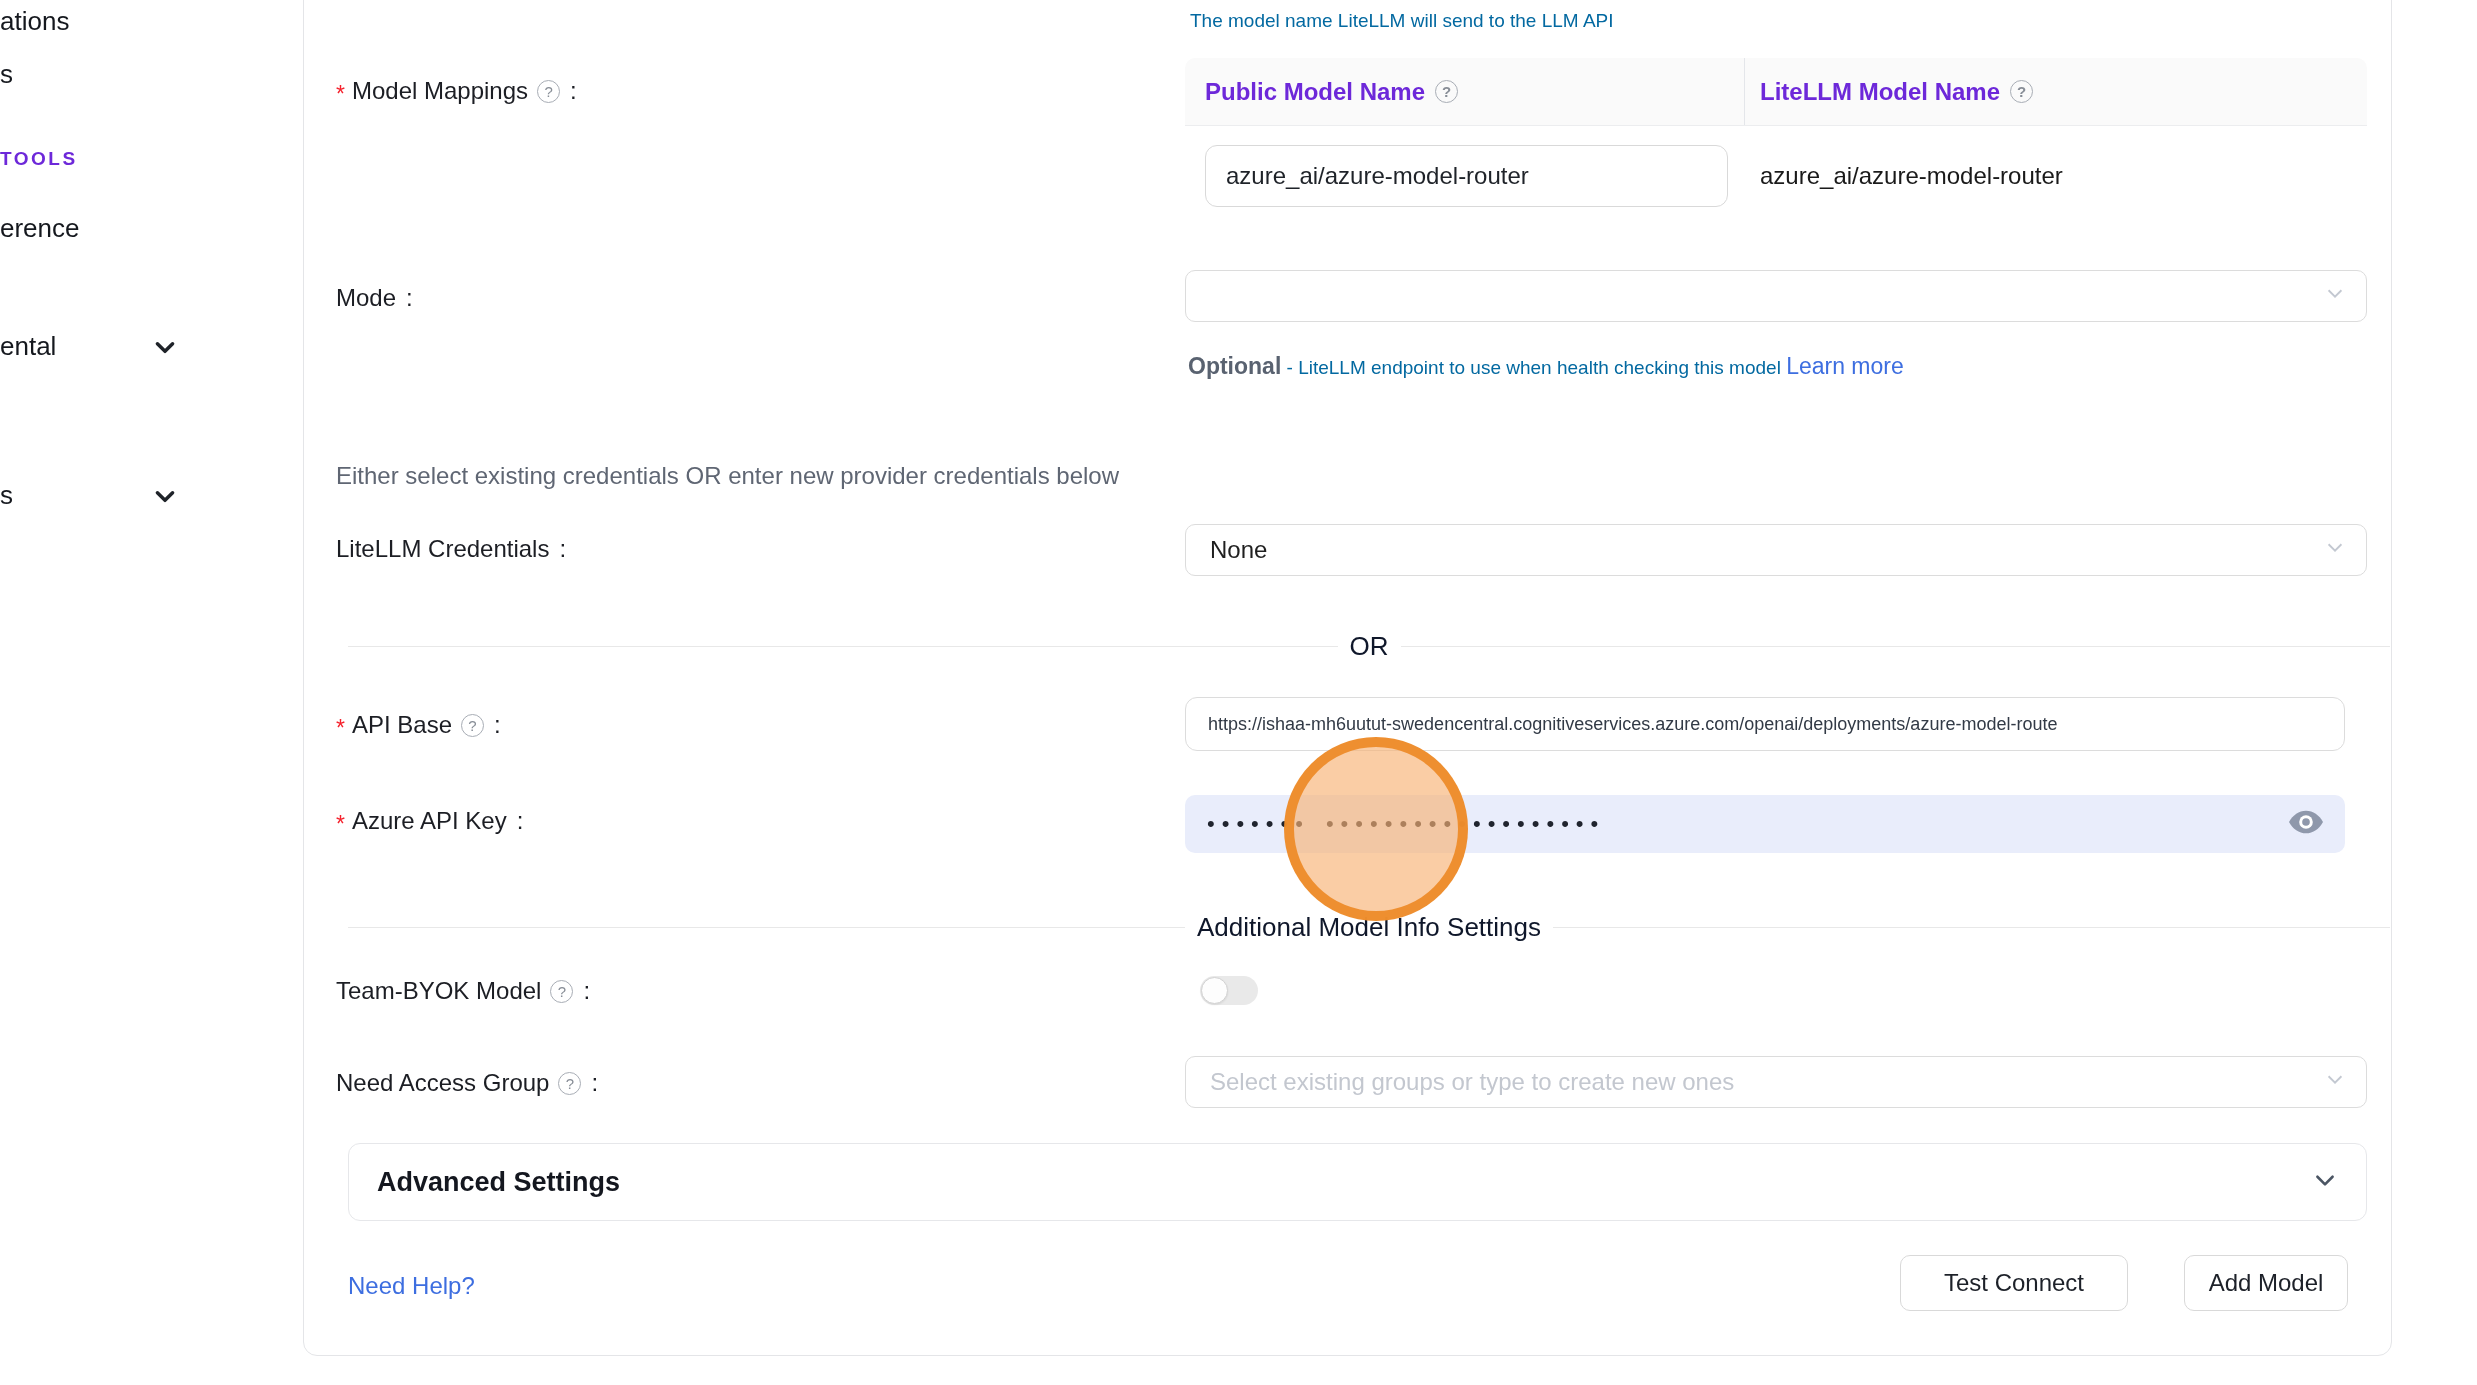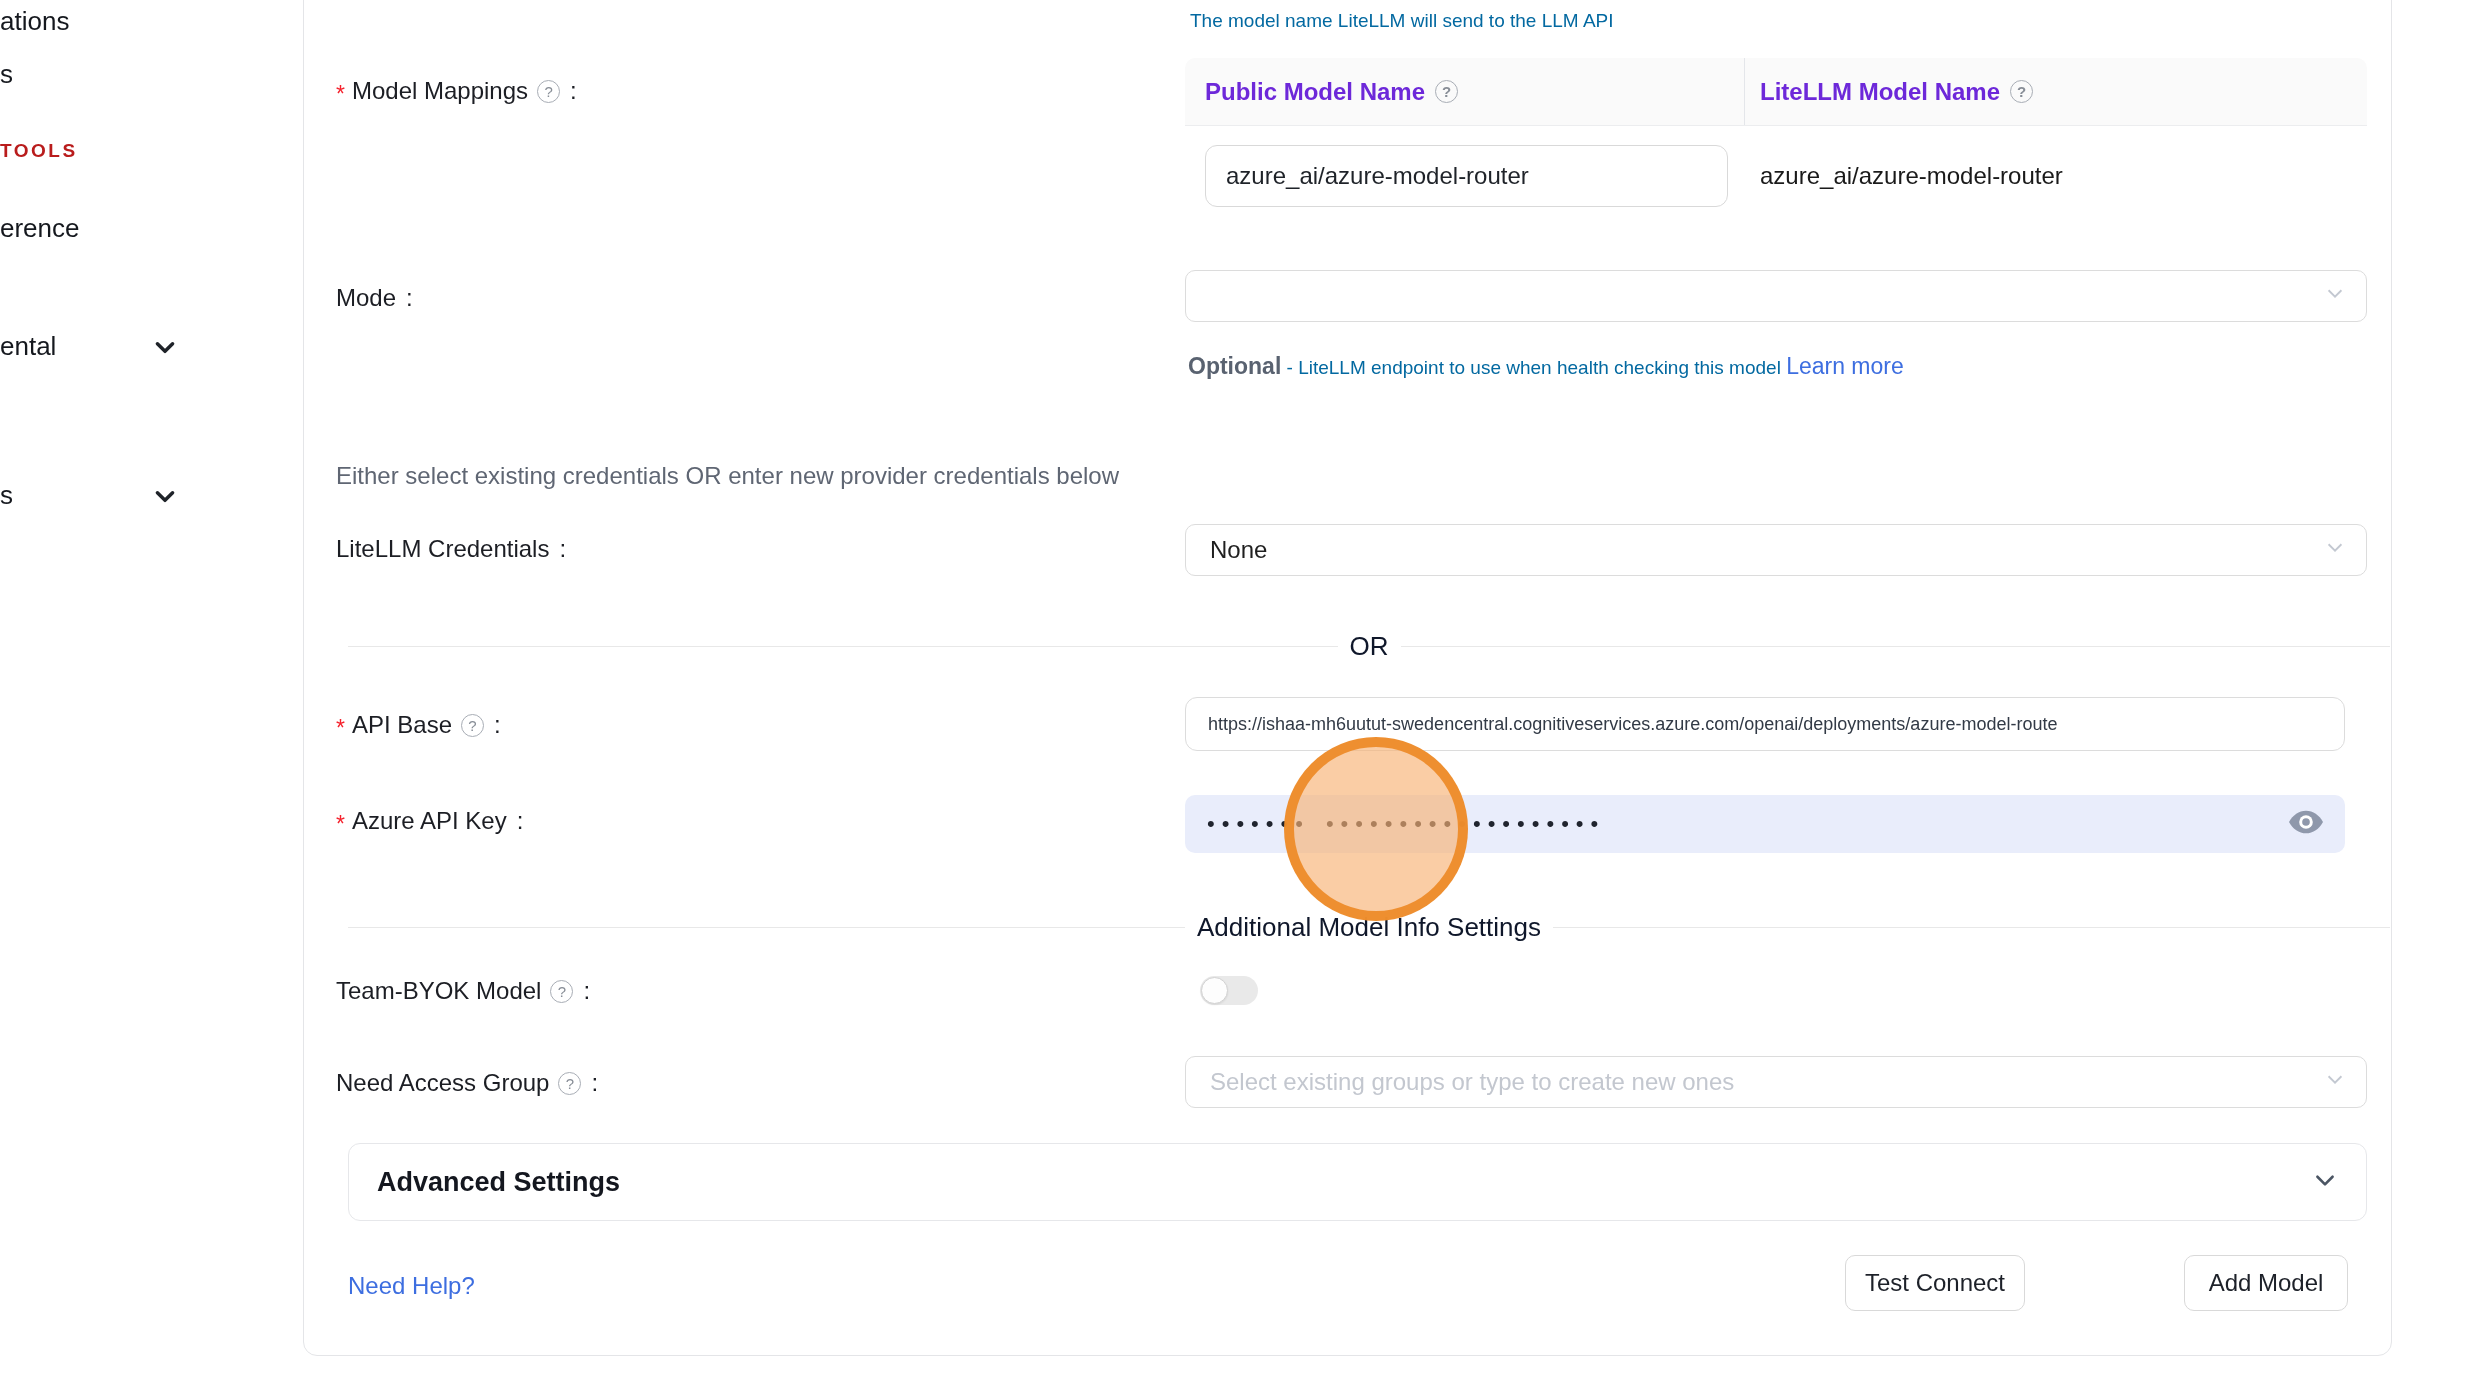--- a/index.html
+++ b/index.html
@@ -7,21 +7,21 @@
     font-family:"Liberation Sans", sans-serif; }
   .abs { position:absolute; }
 
   
   .card { position:absolute; left:303px; top:-24px; width:2089px; height:1380px;
     background:#fff; border:1.5px solid #e4e5e8; border-radius:14px; z-index:0; }
 
   
   .side-item { position:absolute; font-size:26px; color:#15181e; z-index:2; white-space:nowrap; }
   .side-section { position:absolute; font-size:19px; font-weight:600; letter-spacing:2.5px;
-    color:#b91c1c; z-index:2; }
+    color:#6d28d9; z-index:2;margin-top:8px; }
   .side-chev { position:absolute; z-index:2; }
 
   
   .frow-label { position:absolute; left:336px; display:flex; align-items:center; gap:9px;
     font-size:24px; color:#1c1e24; height:30px; z-index:2; white-space:nowrap; }
   .req { color:#f5222d; font-size:23px; position:relative; top:3px; margin-right:-2px; }
   .colon { margin-left:1px; }
   .qicon { width:23px; height:23px; border:1.5px solid #a8adb5; border-radius:50%;
     display:inline-flex; align-items:center; justify-content:center;
     font-size:15px; color:#878d96; flex:0 0 auto; }
@@ -236,14 +236,14 @@
 <div class="adv-panel">
   <span class="adv-label">Advanced Settings</span>
   <span>
     <svg width="26" height="26" viewBox="0 0 24 24">
         <path d="M5 9l7 7 7-7" fill="none" stroke="#4b5563" stroke-width="2.4" stroke-linecap="round" stroke-linejoin="round"></path>
       </svg>
   </span>
 </div>
 
 <a class="link abs" style="left:348px;top:1272px;z-index:2">Need Help?</a>
-<button class="btn" style="left:1845px;width:180px">Test Connect</button>
+<button class="btn" style="left:1900px;width:228px">Test Connect</button>
 <button class="btn" style="left:2184px;width:164px">Add Model</button>
 
 </body></html>

